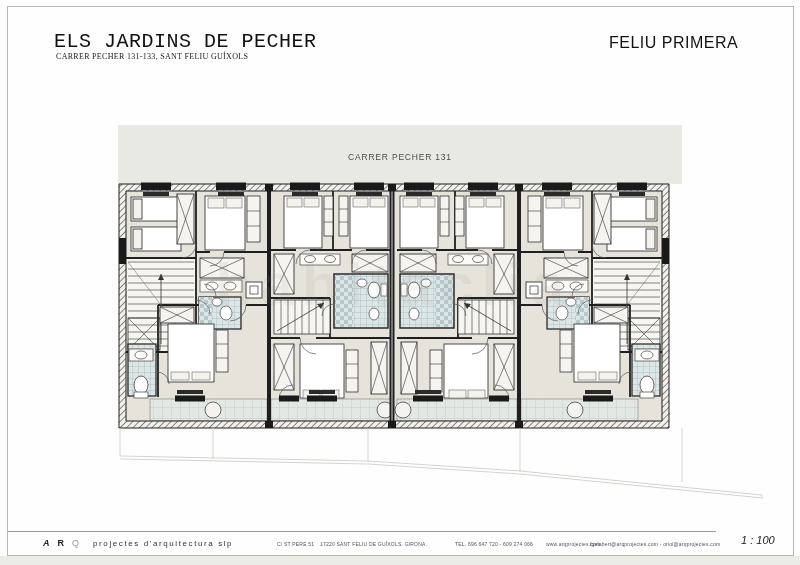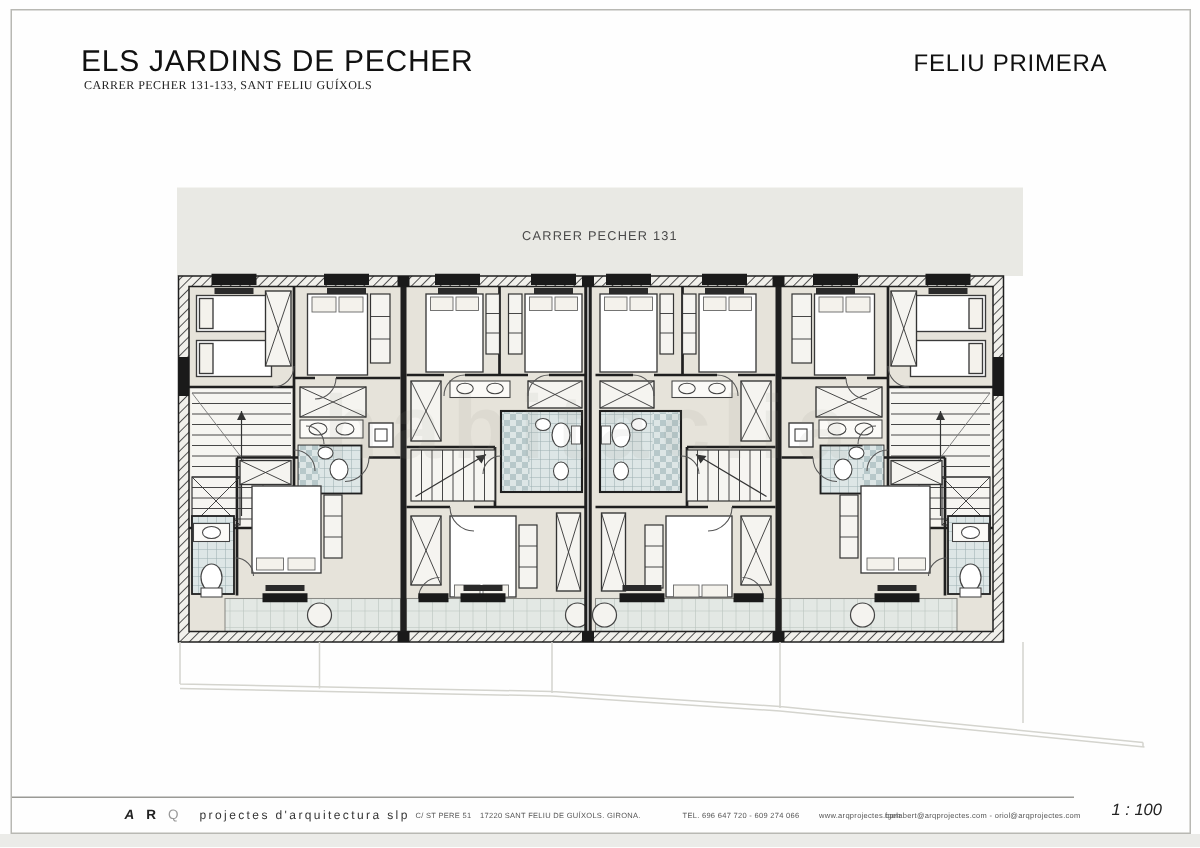--- a/index.html
+++ b/index.html
@@ -1,25 +1,25 @@
 <!DOCTYPE html>
 <html><head>
 <meta charset="utf-8">
 <style>
   html,body{margin:0;padding:0;background:#ffffff;}
   .sheet{position:relative;width:800px;height:565px;background:#fefefe;overflow:hidden;
          font-family:"Liberation Sans",sans-serif;color:#1a1a1a;}
   .frame{position:absolute;left:7px;top:6px;width:785px;height:548px;border:1px solid #b8b8b3;}
   .bottom-strip{position:absolute;left:0;top:556px;width:800px;height:9px;background:#ebebe8;}
-  .page-title{position:absolute;left:54px;top:30px;font-size:20px;letter-spacing:.5px;color:#111;}
+  .page-title{position:absolute;left:54px;top:30px;font-size:20px;letter-spacing:.5px;color:#111;font-family:Liberation Mono, monospace;}
   .page-subtitle{position:absolute;left:56px;top:52px;font-size:8px;letter-spacing:.3px;color:#222;font-family:Liberation Serif, serif;}
   .plan-name{position:absolute;left:609px;top:34px;font-size:16px;letter-spacing:.5px;color:#111;}
   .plan-svg{position:absolute;left:0;top:0;}
   .titleblock-line{position:absolute;left:8px;top:531px;width:708px;height:0;border-top:1px solid #9a9a96;}
-  .logo{position:absolute;left:43px;top:538px;font-size:9px;color:#222;margin-left:40px;}
+  .logo{position:absolute;left:43px;top:538px;font-size:9px;color:#222;}
   .logo .la{font-style:italic;font-weight:bold;margin-right:8px;}
   .logo .lr{font-weight:bold;margin-right:8px;}
   .logo .lq{color:#999;margin-right:14px;}
   .logo .lw{font-size:8px;letter-spacing:1.6px;color:#333;}
   .fcell{position:absolute;top:541px;font-size:5px;letter-spacing:.2px;color:#555;white-space:nowrap;}
   .f-address{left:277px;}
   .f-city{left:320px;}
   .f-tel{left:455px;}
   .f-web{left:546px;}
   .f-email{left:590px;}

